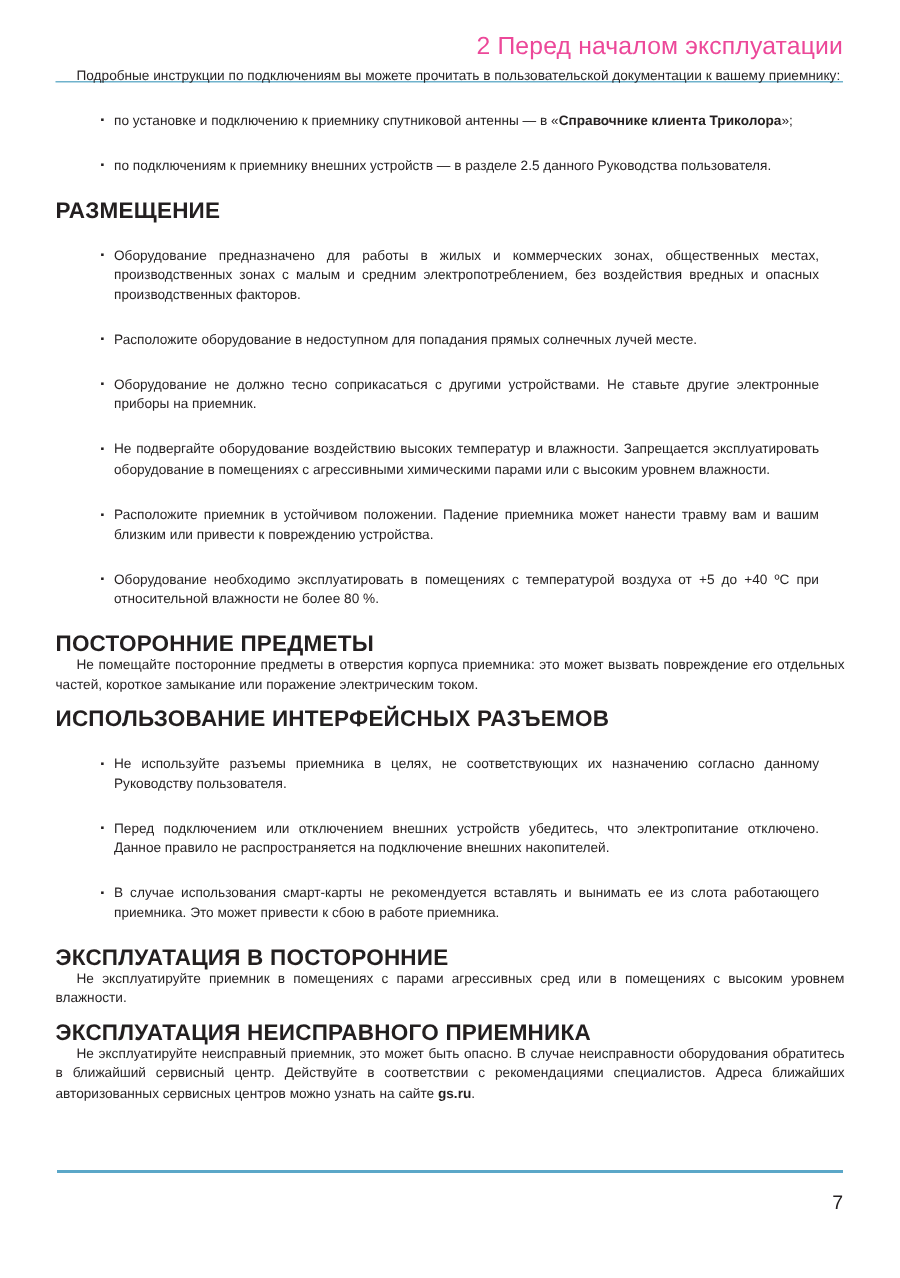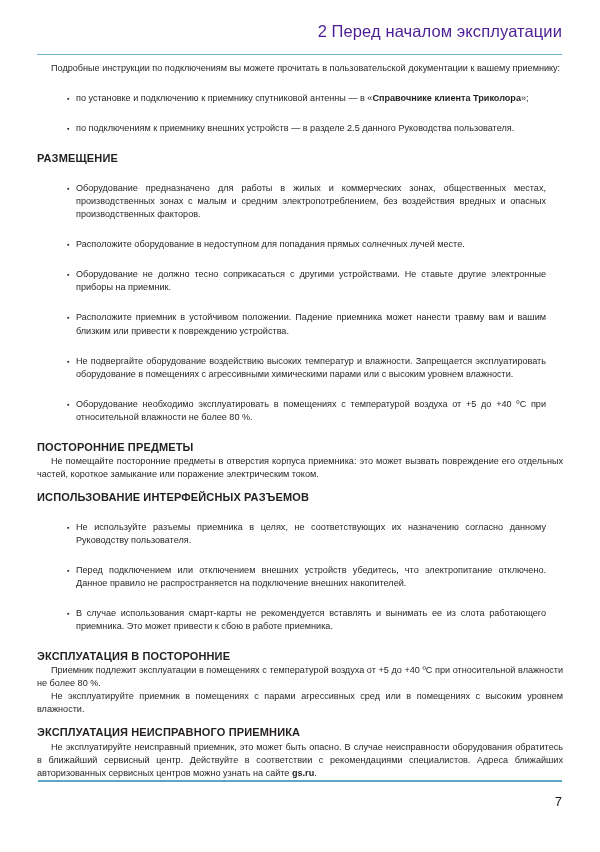--- a/index.html
+++ b/index.html
@@ -31,56 +31,56 @@
     top: 22px;
     left: 38px;
     right: 38px;
     text-align: right;
   }
   .page-header .chapter-title {
     display: inline-block;
     font-size: 16.5px;
     font-weight: normal;
     line-height: 1.15;
-    color: #4c1d95;
+    color: #ec4899;
     letter-spacing: 0.1px;
     white-space: nowrap;
   }
   .header-rule {
     position: absolute;
     top: 54px;
     left: 37px;
     width: 525px;
     height: 1px;
     background: #6fb2cc;
   }
 
   
   .content {
     position: absolute;
-    top: 62px;
+    top: 44px;
     left: 37px;
     width: 526px;
   }
 
   p.para {
     margin: 0 0 0 0;
     font-size: 9.1px;
     line-height: 13.05px;
     text-align: justify;
     text-justify: inter-word;
     hyphens: manual;
   }
   p.para.indent {
     text-indent: 14px;
   }
 
   h2.section-heading {
     margin: 10px 0 1px 0;
-    font-size: 11px;
+    font-size: 15px;
     font-weight: bold;
     line-height: 13.05px;
     letter-spacing: 0.15px;
     text-align: left;
   }
 
   ul.bullets {
     list-style: none;
     margin: 0;
     padding: 0;
@@ -151,24 +151,24 @@
       <li>
         <span class="bullet-mark">▪</span><span>Оборудование предназначено для работы в жилых и коммерческих зонах, общественных местах, производственных зонах с малым и средним электропотреблением, без воздействия вредных и опасных производственных факторов.</span>
       </li>
       <li>
         <span class="bullet-mark">▪</span><span>Расположите оборудование в недоступном для попадания прямых солнечных лучей месте.</span>
       </li>
       <li>
         <span class="bullet-mark">▪</span><span>Оборудование не должно тесно соприкасаться с другими устройствами. Не ставьте другие электронные приборы на приемник.</span>
       </li>
       <li>
+        <span class="bullet-mark">▪</span><span>Не подвергайте оборудование воздействию высоких температур и влажности. Запрещается эксплуатировать оборудование в помещениях с агрессивными химическими парами или с высоким уровнем влажности.</span>
+      </li>
+      <li>
         <span class="bullet-mark">▪</span><span>Расположите приемник в устойчивом положении. Падение приемника может нанести травму вам и вашим близким или привести к повреждению устройства.</span>
-      </li>
-      <li>
-        <span class="bullet-mark">▪</span><span>Не подвергайте оборудование воздействию высоких температур и влажности. Запрещается эксплуатировать оборудование в помещениях с агрессивными химическими парами или с высоким уровнем влажности.</span>
       </li>
       <li>
         <span class="bullet-mark">▪</span><span>Оборудование необходимо эксплуатировать в помещениях с температурой воздуха от +5 до +40 ºC при относительной влажности не более 80 %.</span>
       </li>
     </ul>
 
     <h2 class="section-heading">ПОСТОРОННИЕ ПРЕДМЕТЫ</h2>
     <p class="para indent">Не помещайте посторонние предметы в отверстия корпуса приемника: это может вызвать повреждение его отдельных частей, короткое замыкание или поражение электрическим током.</p>
 
     <h2 class="section-heading">ИСПОЛЬЗОВАНИЕ ИНТЕРФЕЙСНЫХ РАЗЪЕМОВ</h2>
@@ -178,21 +178,20 @@
       </li>
       <li>
         <span class="bullet-mark">▪</span><span>Перед подключением или отключением внешних устройств убедитесь, что электропитание отключено. Данное правило не распространяется на подключение внешних накопителей.</span>
       </li>
       <li>
         <span class="bullet-mark">▪</span><span>В случае использования смарт-карты не рекомендуется вставлять и вынимать ее из слота работающего приемника. Это может привести к сбою в работе приемника.</span>
       </li>
     </ul>
 
     <h2 class="section-heading">ЭКСПЛУАТАЦИЯ В ПОСТОРОННИЕ</h2>
-    <p class="para indent">Приемник подлежит эксплуатации в помещениях с температурой воздуха от +5 до +40 ºC при относительной влажности не более 80 %.</p>
     <p class="para indent">Не эксплуатируйте приемник в помещениях с парами агрессивных сред или в помещениях с высоким уровнем влажности.</p>
 
     <h2 class="section-heading">ЭКСПЛУАТАЦИЯ НЕИСПРАВНОГО ПРИЕМНИКА</h2>
     <p class="para indent"><span>Не эксплуатируйте неисправный приемник, это может быть опасно. В случае неисправности оборудования обратитесь в ближайший сервисный центр. Действуйте в соответствии с рекомендациями специалистов. Адреса ближайших авторизованных сервисных центров можно узнать на сайте </span><b>gs.ru</b><span>.</span></p>
 
   </div>
 
   <div class="footer-rule"></div>
   <div class="page-number">7</div>
 

